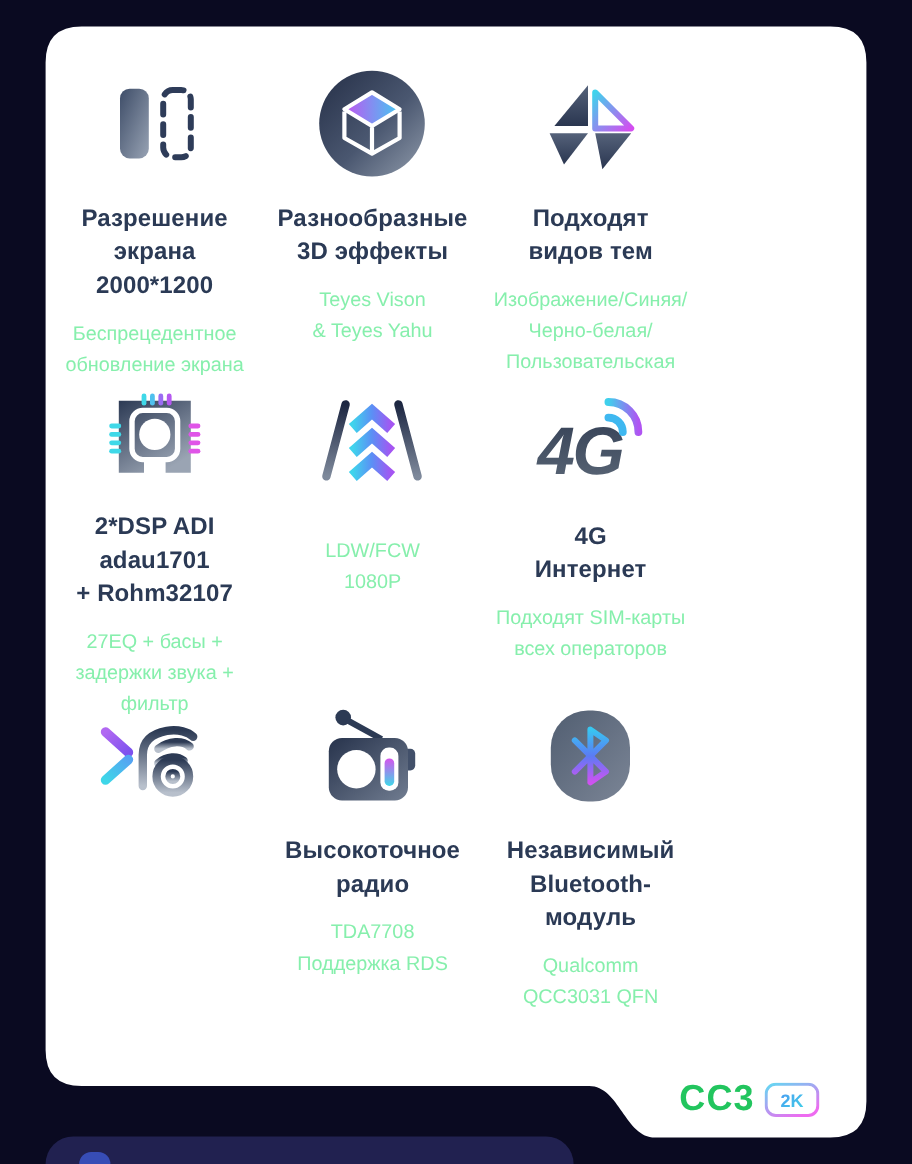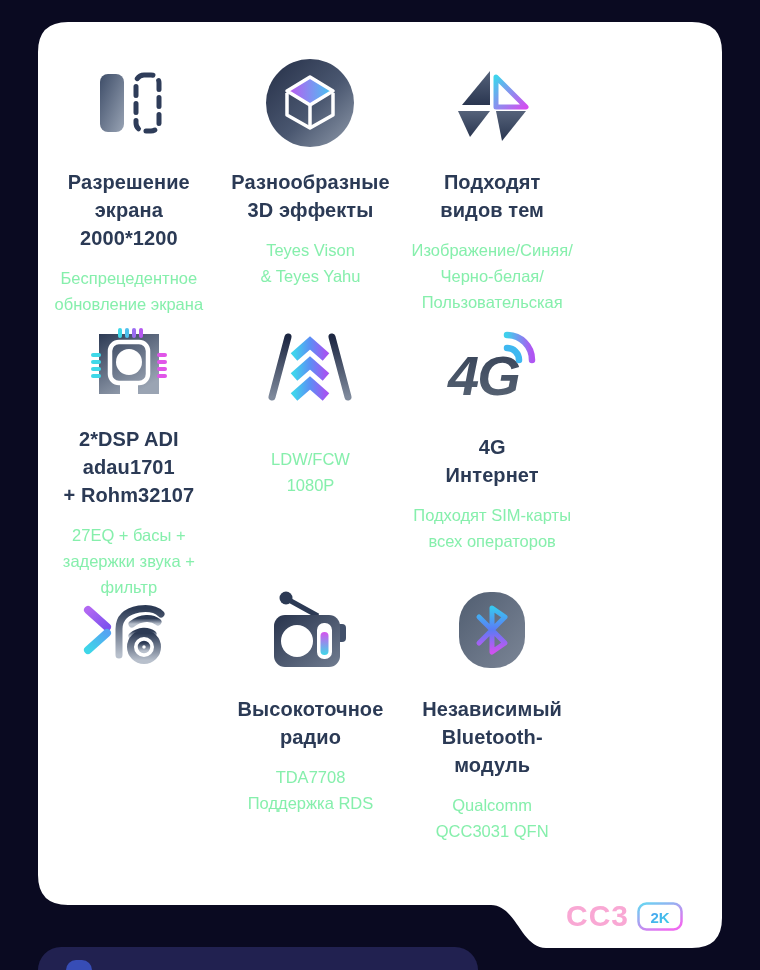--- a/index.html
+++ b/index.html
@@ -28,21 +28,21 @@
     white-space:pre-line;
     margin-top:13px;
     font-size:16.5px;line-height:26px;
     color:#86efac;
   }
   .logo{
     position:absolute;top:900px;right:77px;height:32px;
     display:flex;align-items:center;gap:8px;
   }
   .logo-text{
-    font-size:30px;font-weight:800;color:#f9a8d4;letter-spacing:1px;
+    font-size:30px;font-weight:800;color:#22c55e;letter-spacing:1px;
     line-height:30px;
   }
   .next-card{
     position:absolute;left:38px;top:947px;width:440px;height:23px;
     background:#212150;border-radius:26px 26px 0 0;
   }
   .next-card-peek{
     position:absolute;left:66px;top:960px;width:26px;height:10px;
     background:#3b55c8;border-radius:13px 13px 0 0;opacity:.85;
   }

